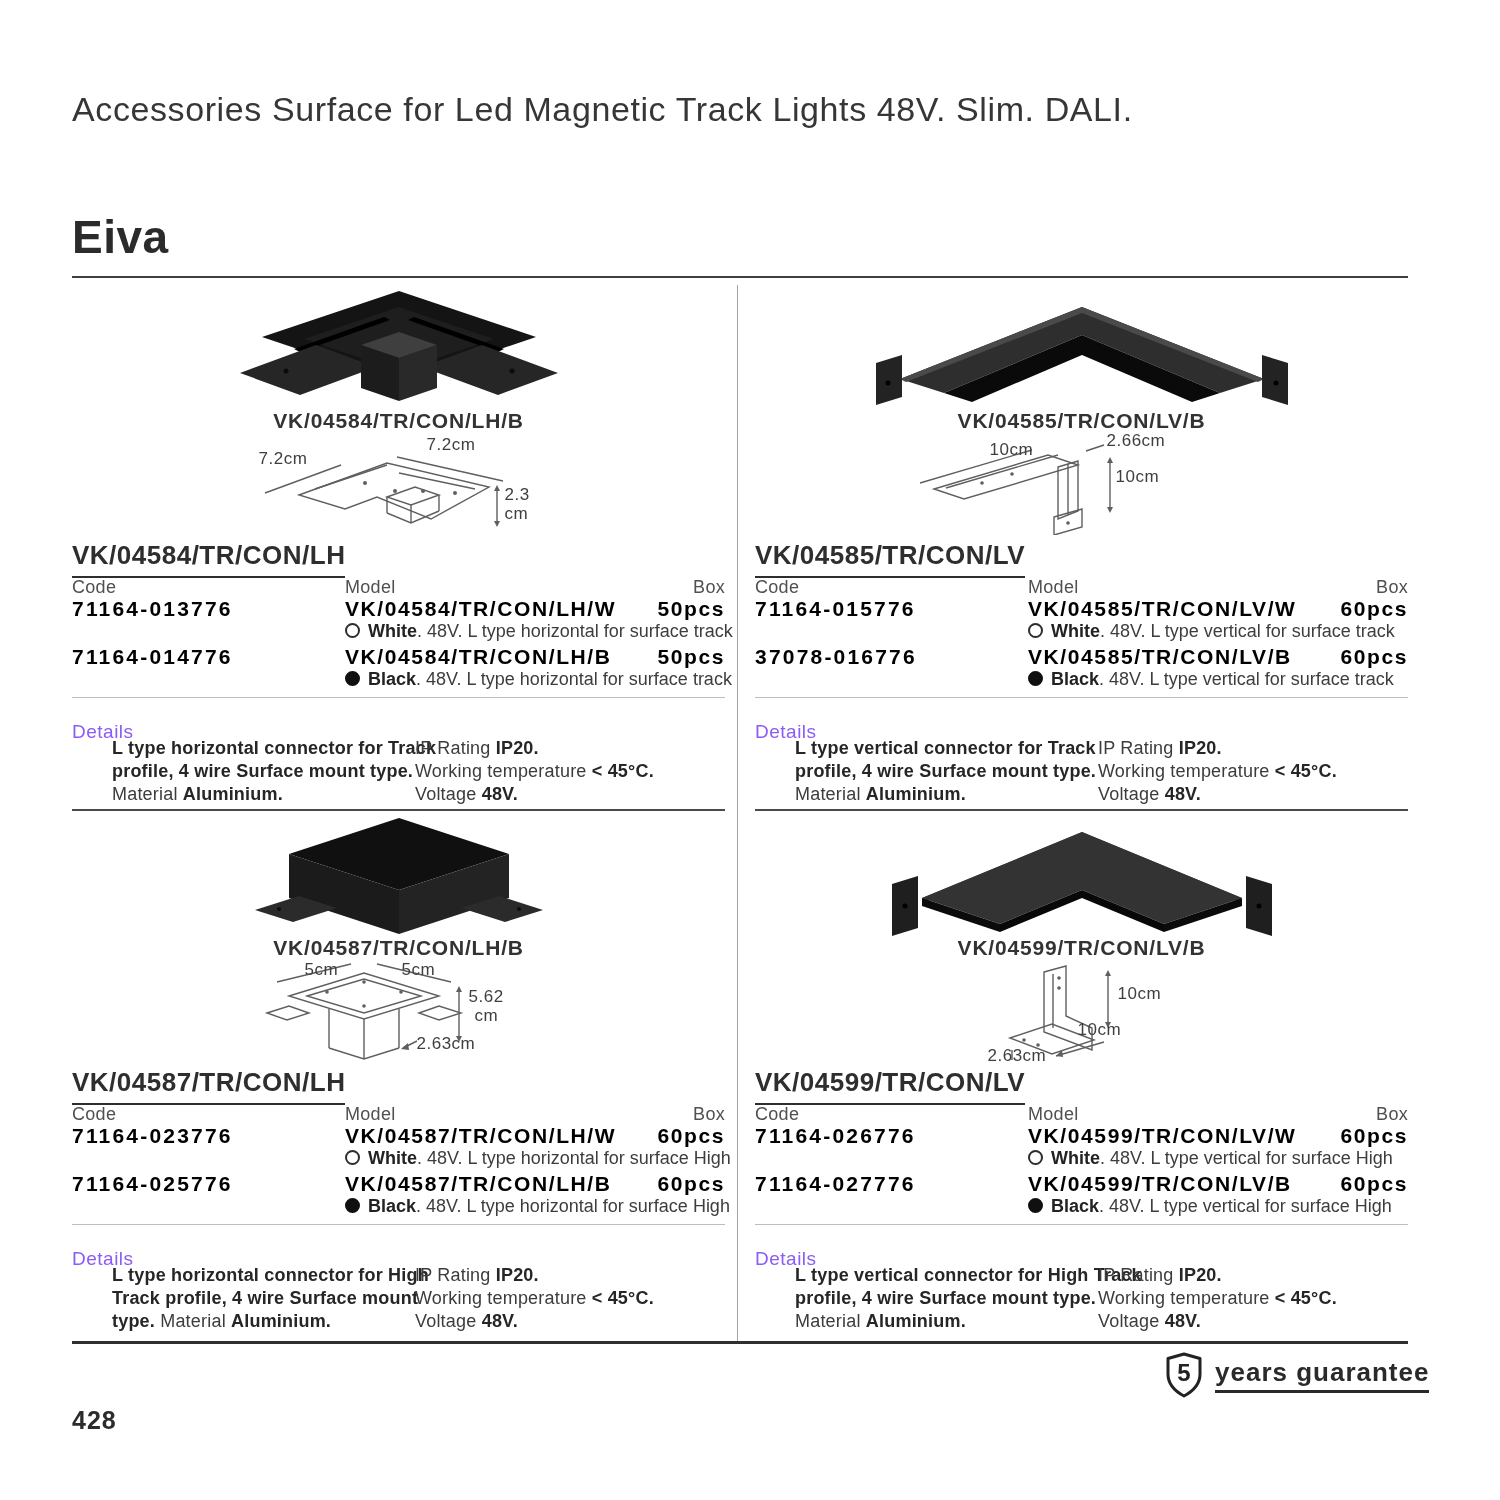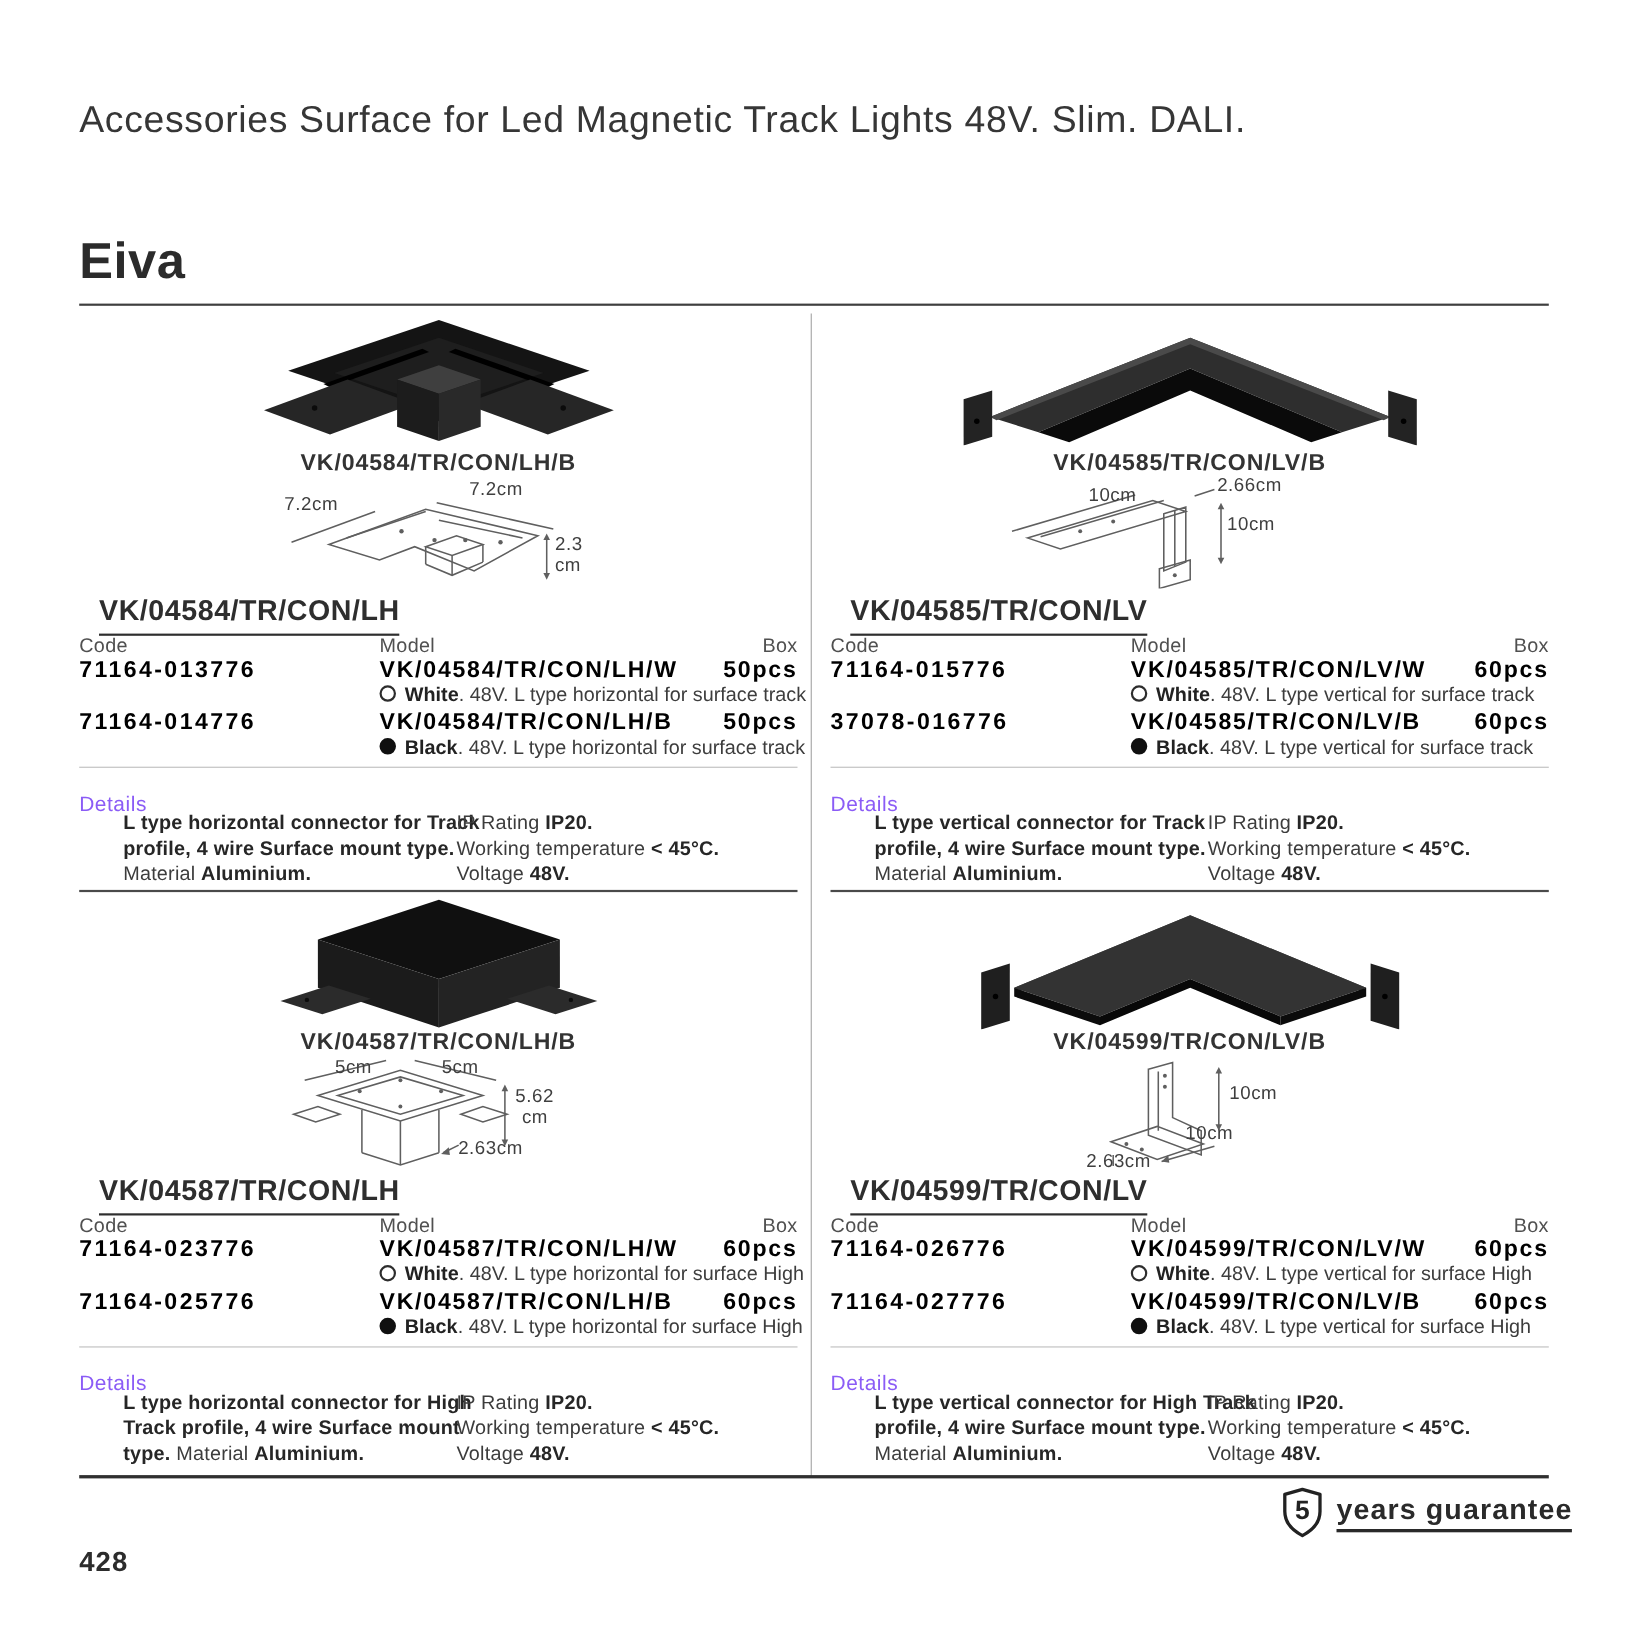--- a/index.html
+++ b/index.html
@@ -28,21 +28,21 @@
   .diagram.diag1,.diagram.diag3{width:480px;}
   .diagram.diag2{width:440px;} .diagram.diag4{width:420px;}
   .dim{position:absolute;font-size:17px;color:#3f3f3f;white-space:nowrap;letter-spacing:0.5px;}
   .diag1 .q0{left:100px;top:14px;} .diag1 .q1{left:268px;top:0px;}
   .diag1 .q2{left:346px;top:50px;} .diag1 .q3{left:346px;top:69px;}
   .diag2 .q0{left:128px;top:5px;} .diag2 .q1{left:245px;top:-4px;} .diag2 .q2{left:254px;top:32px;}
   .diag3 .q0{left:146px;top:-2px;} .diag3 .q1{left:243px;top:-2px;}
   .diag3 .q2{left:310px;top:25px;} .diag3 .q3{left:316px;top:44px;} .diag3 .q4{left:258px;top:72px;}
   .diag4 .q0{left:246px;top:22px;} .diag4 .q1{left:206px;top:58px;} .diag4 .q2{left:116px;top:84px;}
 
-  .ptitle{position:absolute;top:255px;left:18px;margin:0;font-size:26px;font-weight:bold;color:#2e2e2e;
+  .ptitle{position:absolute;top:255px;left:0;margin:0;font-size:26px;font-weight:bold;color:#2e2e2e;
           letter-spacing:0.5px;border-bottom:2px solid #2e2e2e;padding-bottom:5px;display:inline-block;}
   .th{position:absolute;font-size:18px;color:#505050;letter-spacing:0.3px;}
   .th-row{top:292px;}
   .col-code{left:0;} .col-model{left:273px;} .col-box{right:0;text-align:right;}
   .cellrow{position:absolute;left:0;right:0;height:24px;}
   .r1-main{top:312px;} .r1-desc{top:336px;} .r2-main{top:360px;} .r2-desc{top:384px;}
   .bcell{position:absolute;font-size:21px;font-weight:bold;color:#000000;letter-spacing:1.6px;white-space:nowrap;}
   .bcell.code{letter-spacing:2.2px;}
   .desc{position:absolute;left:273px;font-size:18px;color:#3d3d3d;white-space:nowrap;}
   .desc b{color:#222;}

